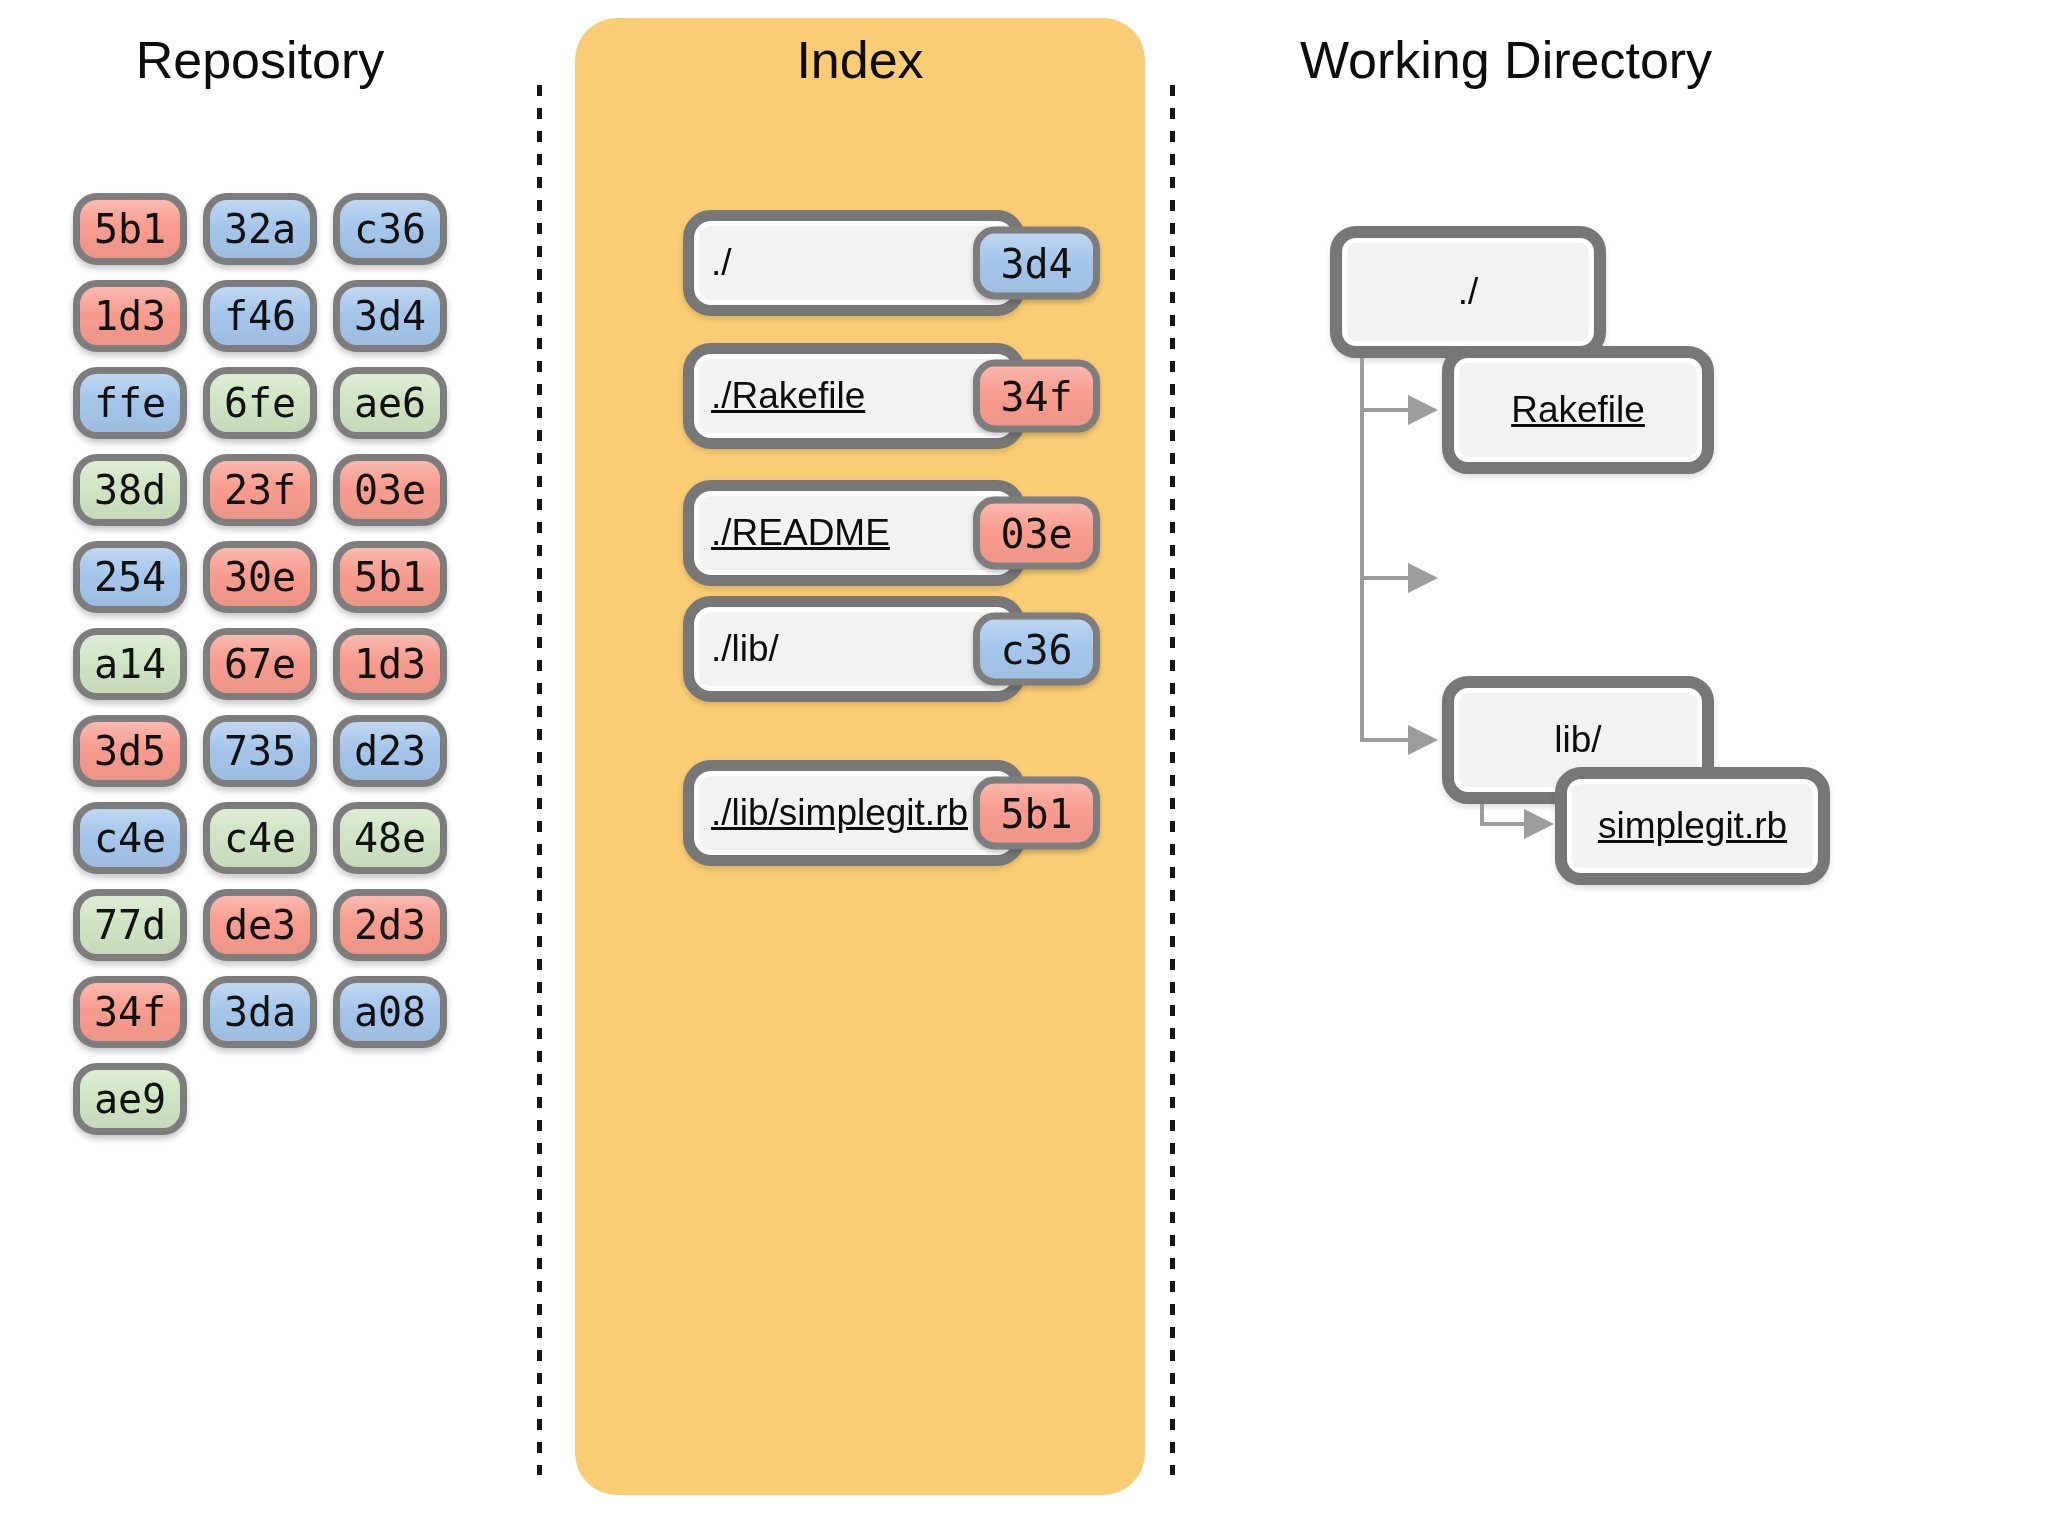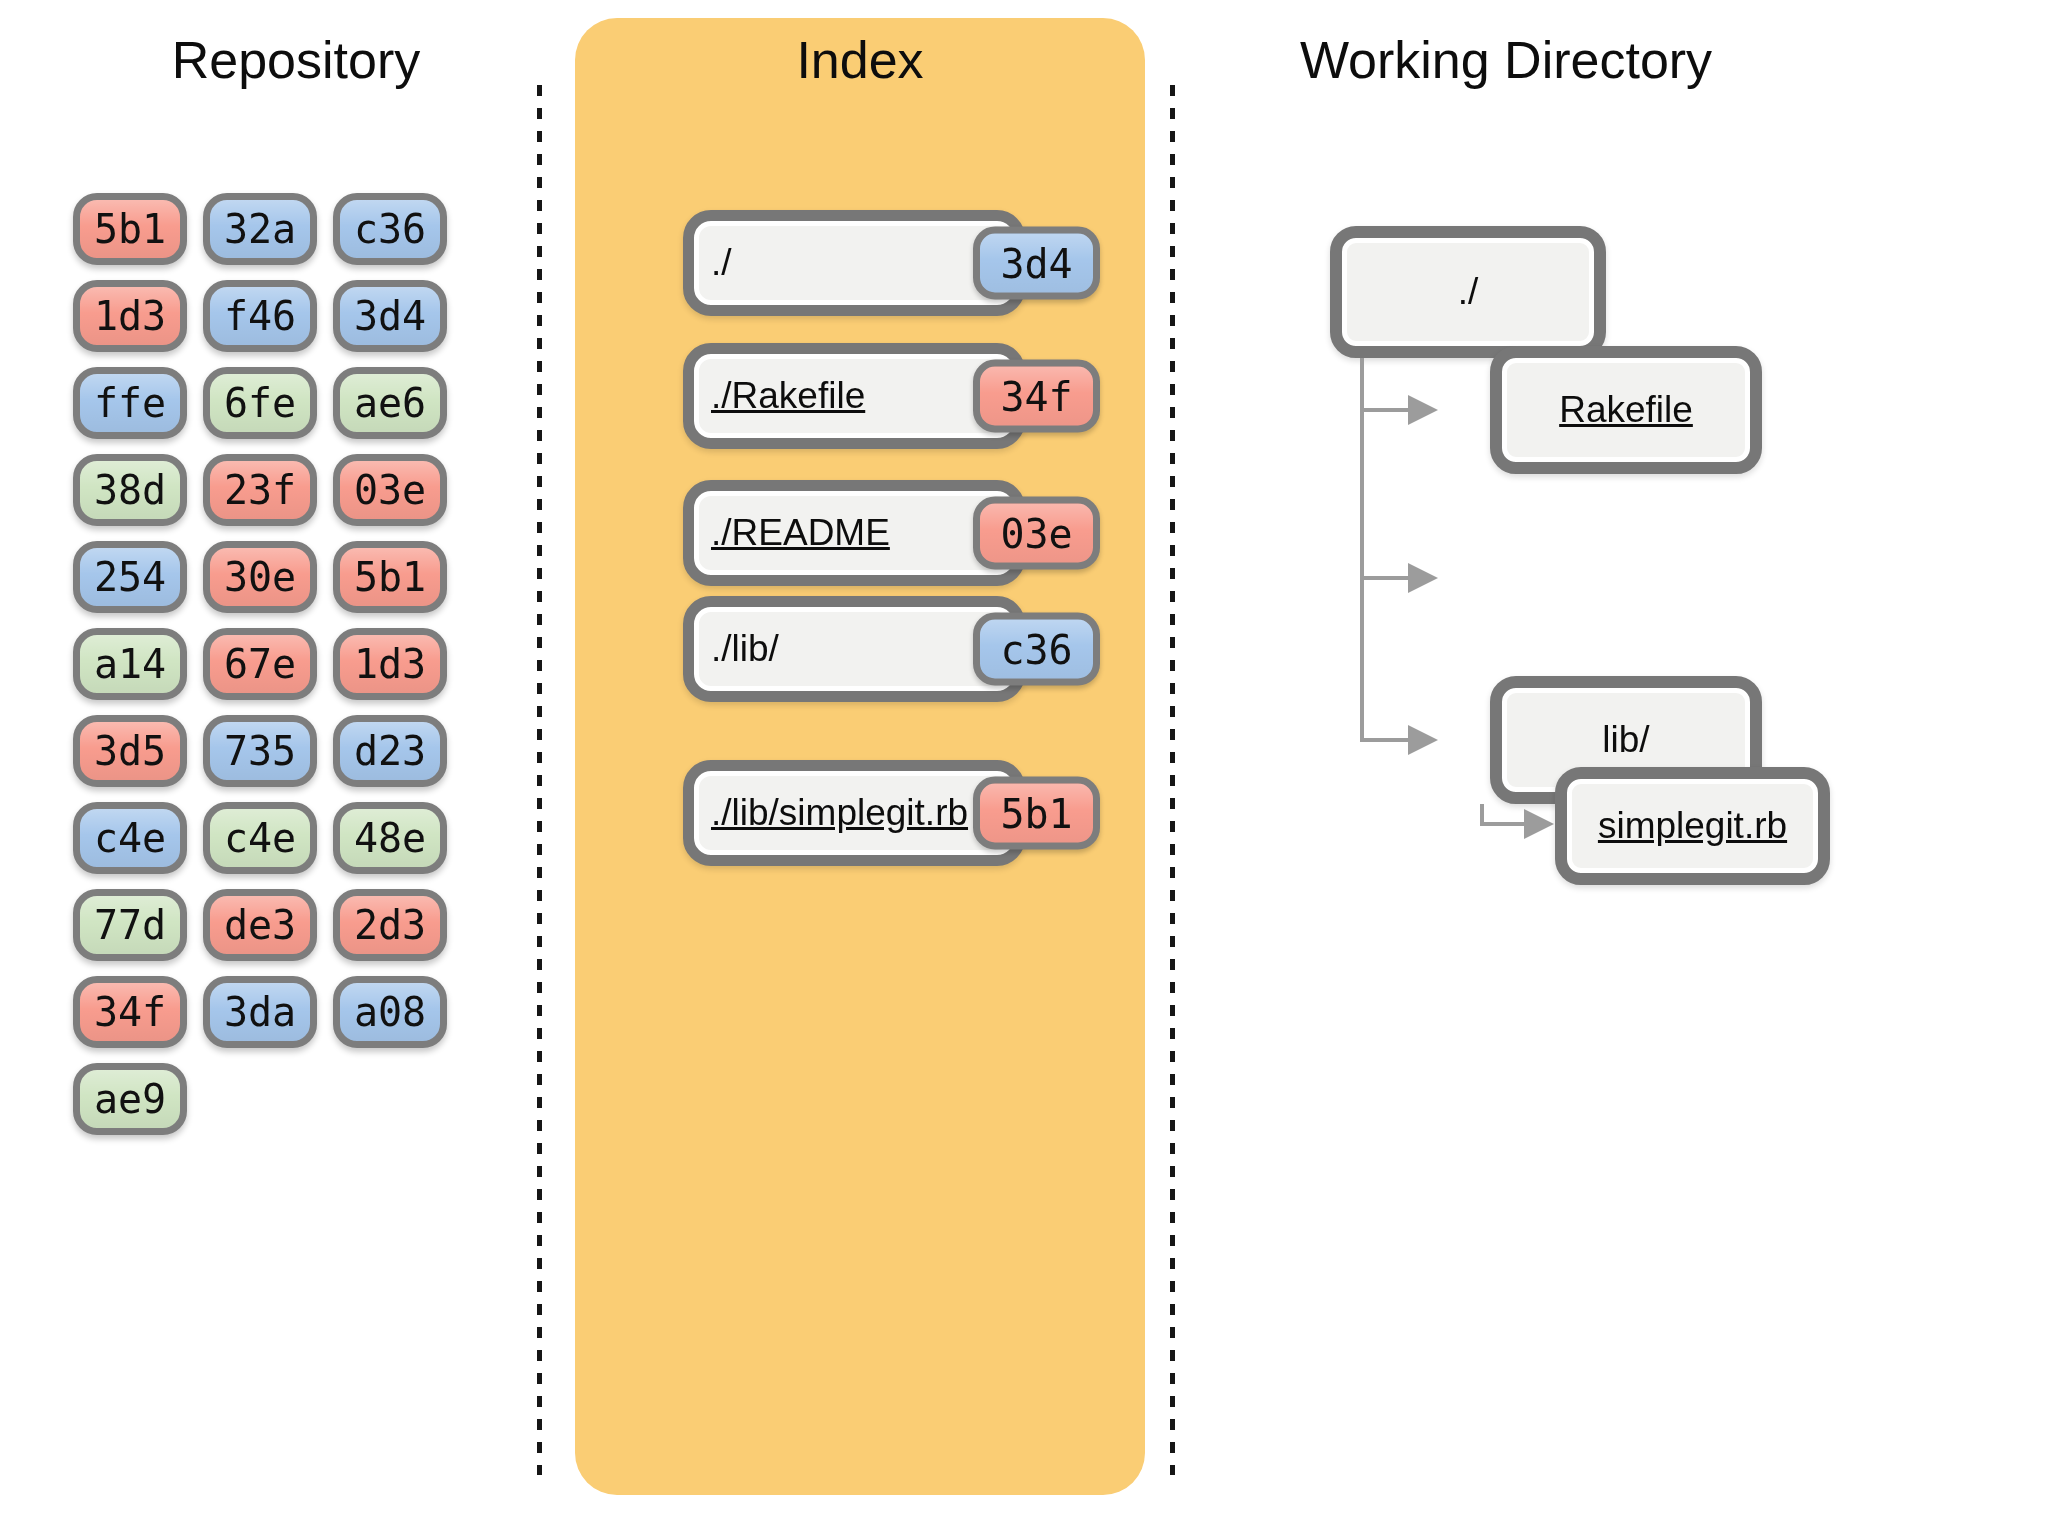--- a/index.html
+++ b/index.html
@@ -4,21 +4,21 @@
 <style>
   html,body{margin:0;padding:0;background:#ffffff;}
   .canvas{
     position:relative;width:2048px;height:1536px;overflow:hidden;
     font-family:"Liberation Sans",sans-serif;color:#0d0d0d;background:#ffffff;
   }
   .title{
     position:absolute;top:30px;transform:translateX(-50%);
     font-size:52px;font-weight:500;letter-spacing:0;white-space:nowrap;
   }
-  .t-repo{left:260px;margin-left:36px;}
+  .t-repo{left:260px;}
   .t-index{left:860px;}
   .t-wd{left:1506px;}
 
   
   .dotted{
     position:absolute;top:85px;height:1390px;width:5px;
     background:repeating-linear-gradient(180deg,#161616 0 11px,transparent 11px 23px);
   }
   .sep1{left:537px;}
   .sep2{left:1170px;}
@@ -81,21 +81,21 @@
     box-shadow:inset 0 0 0 5px #ffffff,0 3px 6px rgba(0,0,0,.14);
     display:flex;align-items:center;justify-content:center;
     font-size:37px;color:#0d0d0d;white-space:nowrap;
   }
   .wd-root{left:1330px;top:226px;width:276px;height:132px;}
   .wd-children{position:absolute;left:0;top:0;width:0;height:0;}
   .wd-child{position:absolute;left:0;width:2048px;height:128px;}
   .wd-child:nth-child(1){top:346px;}
   .wd-child:nth-child(2){top:514px;}
   .wd-child:nth-child(3){top:676px;}
-  .wd-child .wd-box{left:1442px;top:0;width:272px;height:128px;margin-left:48px;}
+  .wd-child .wd-box{left:1442px;top:0;width:272px;height:128px;}
   .wd-grandchild{left:1555px;top:767px;width:275px;height:118px;}
 
   .line{position:absolute;background:var(--connector);}
   .root-vline{left:1360px;top:358px;width:4px;height:384px;}
   .stub{left:1360px;top:62px;width:50px;height:4px;}
   .arrowhead{
     position:absolute;width:0;height:0;
     border-top:15px solid transparent;border-bottom:15px solid transparent;
     border-left:30px solid var(--connector);
   }

